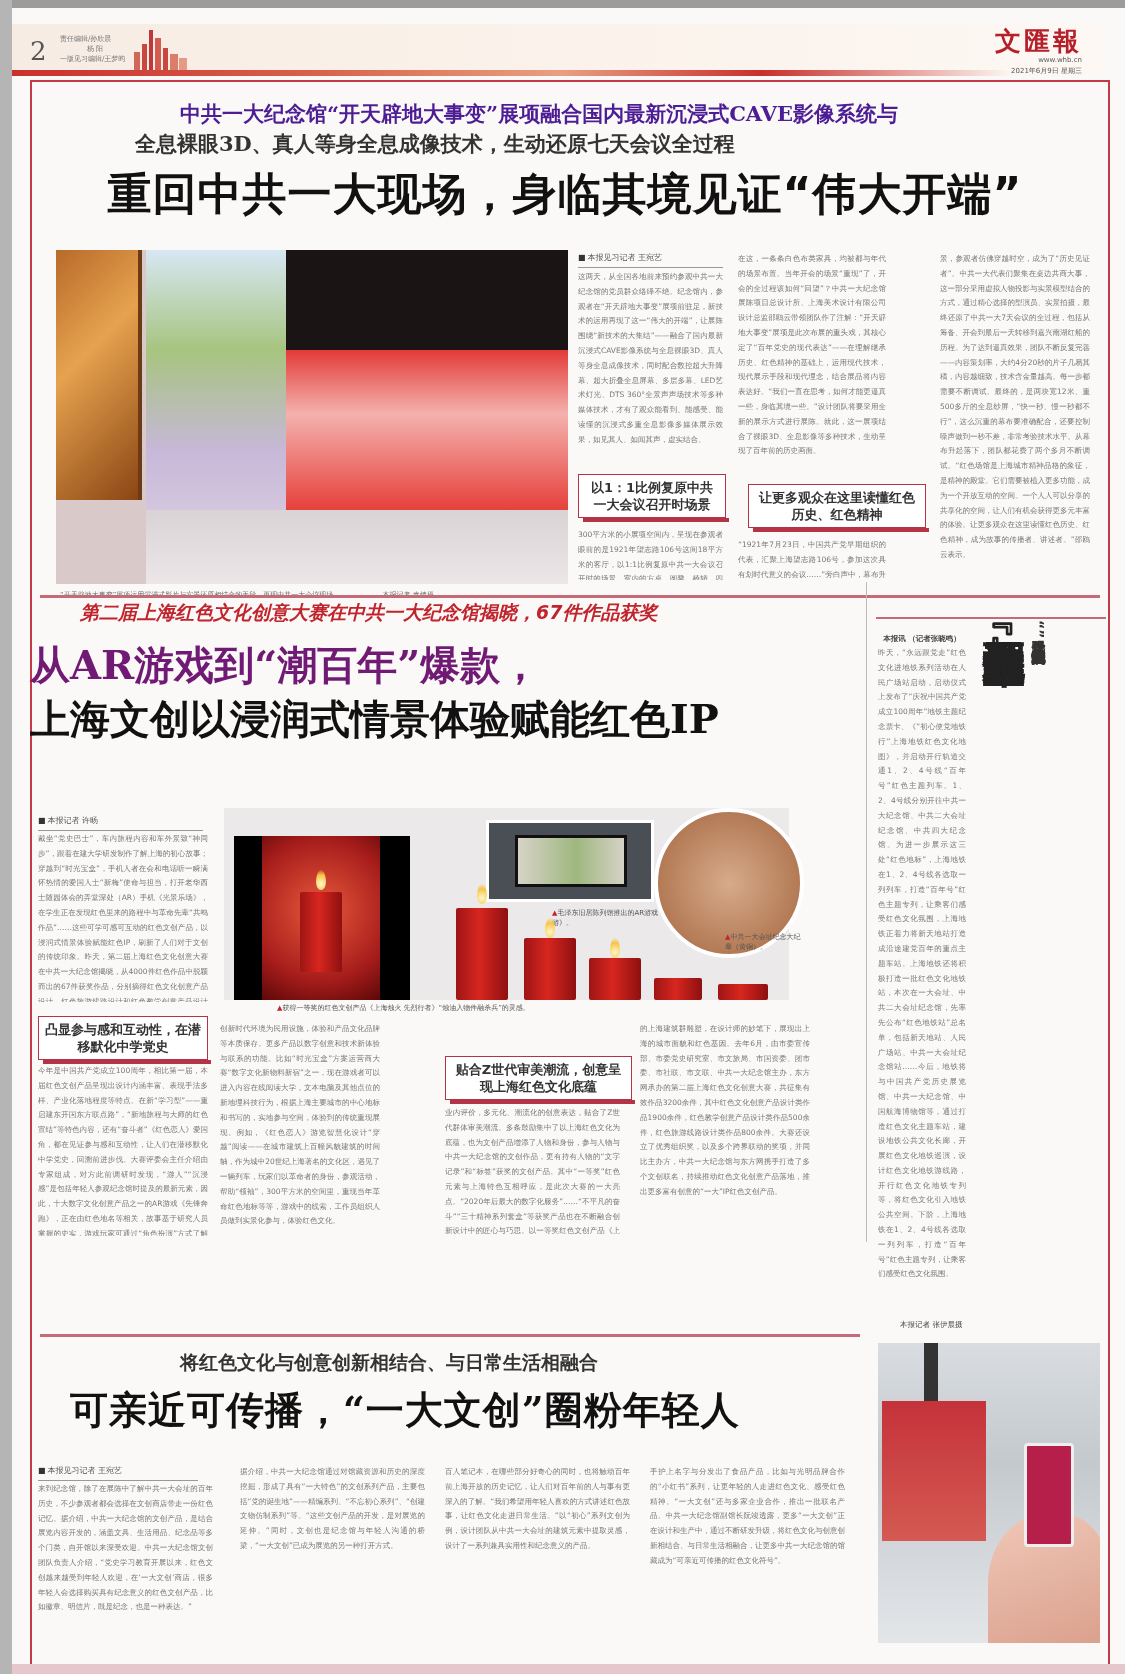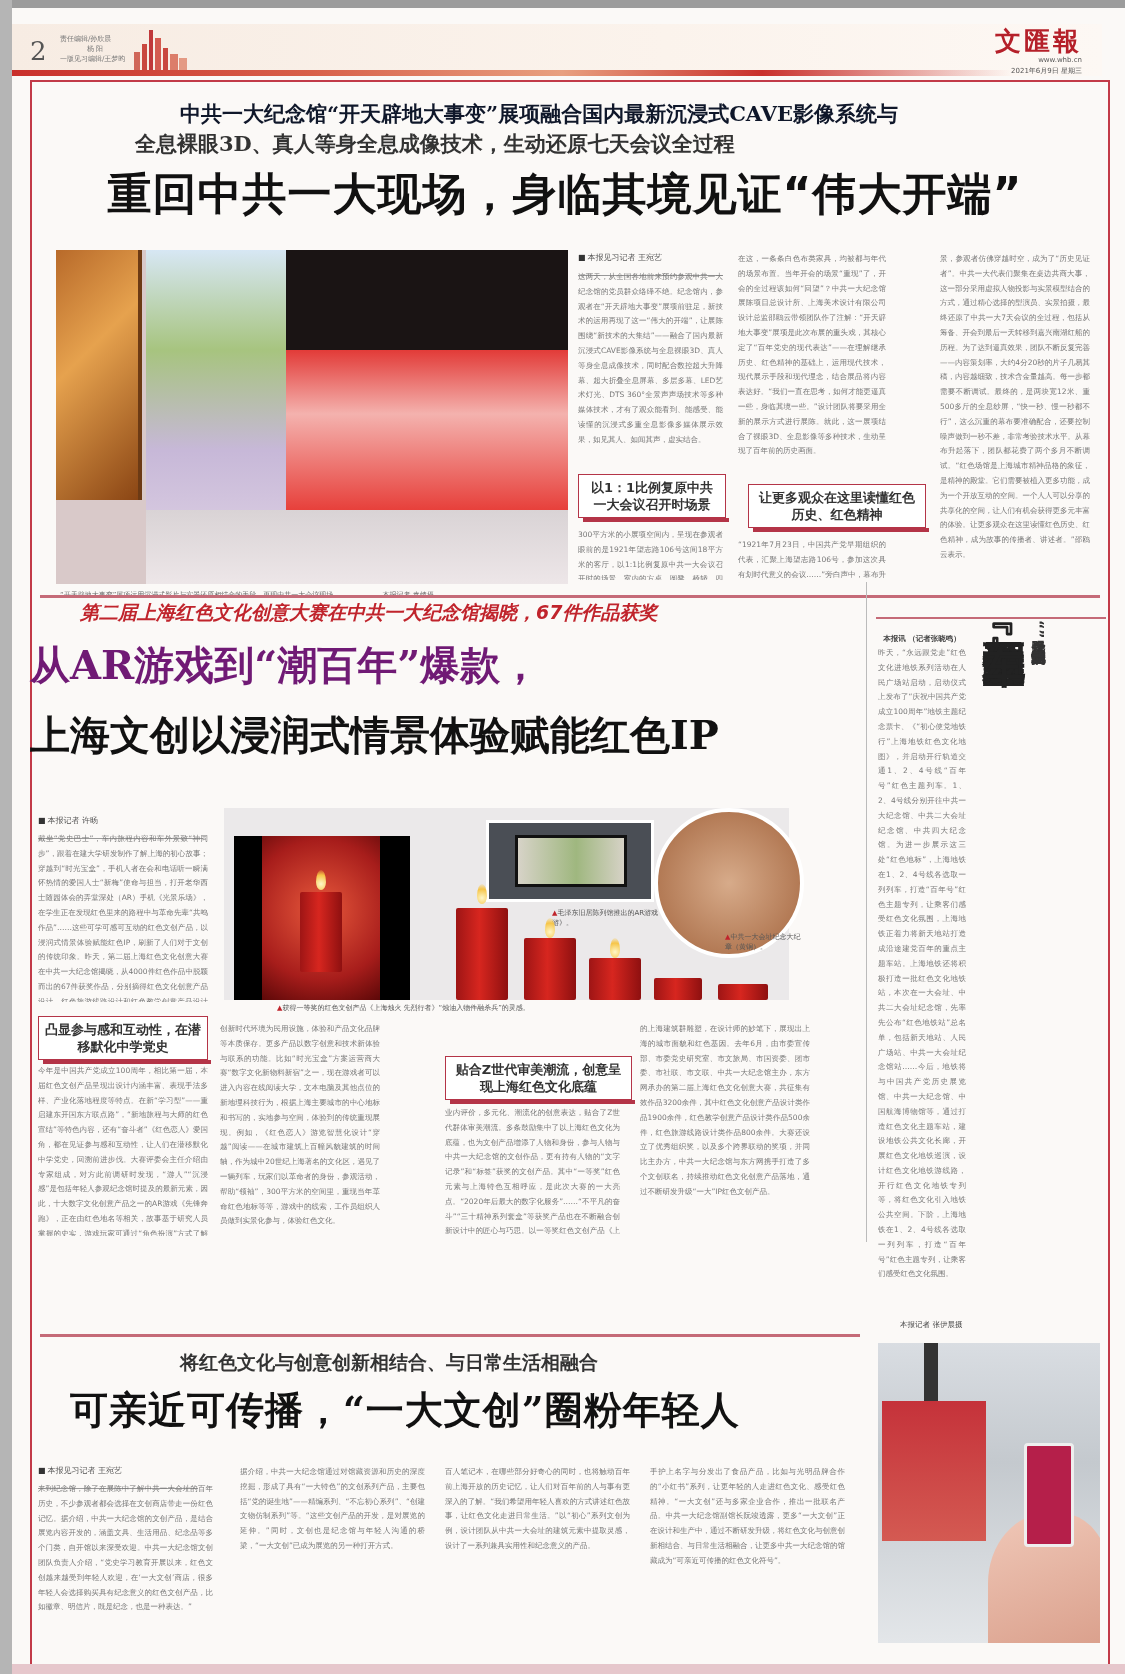--- a/index.html
+++ b/index.html
@@ -19,46 +19,46 @@
   .skyline { position: absolute; left: 120px; top: 2px; width: 55px; height: 44px; }
   .slogan1 { position: absolute; left: 178px; top: 6px; font: italic bold 30px "DejaVu Serif", serif; color: #b5202a; letter-spacing: 2px; }
   .slogan2 { position: absolute; left: 560px; top: 6px; font: italic bold 30px "DejaVu Sans", sans-serif; color: #c0242c; letter-spacing: 1px; }
   .logo { position: absolute; right: 20px; top: 0px; font: bold 26px "DejaVu Serif", serif; color: #b5202a; letter-spacing: 3px; text-align: center; }
   .site { position: absolute; right: 20px; top: 32px; font: 7px "DejaVu Sans", sans-serif; color: #555; }
   .date { position: absolute; right: 20px; top: 42px; font: 7px "DejaVu Sans", sans-serif; color: #555; }
 
   
   .frame-outer { position: absolute; left: 30px; top: 80px; width: 1080px; height: 1590px; border: 2px solid #c23a48; }
 
-  .kicker1 { position: absolute; left: 180px; top: 100px; font: bold 21px "DejaVu Serif", serif; color: #0f172a; }
+  .kicker1 { position: absolute; left: 180px; top: 100px; font: bold 21px "DejaVu Serif", serif; color: #4c1d95; }
   .kicker2 { position: absolute; left: 135px; top: 130px; font: bold 21px "DejaVu Serif", serif; color: #333; }
   .headline1 { position: absolute; left: 30px; top: 165px; width: 1070px; text-align: center; font: bold 44px "DejaVu Sans", sans-serif; color: #111; letter-spacing: 1px; }
 
   
   .photo1 { position: absolute; left: 56px; top: 250px; width: 512px; height: 334px; overflow: hidden; background: #d9c9c9; }
   .p1-paint { position: absolute; left: 0; top: 0; width: 86px; height: 250px; background: linear-gradient(135deg,#b86a2a,#e6a24e 40%,#8a4514); border-right: 4px solid #6c3a14; }
   .p1-wall { position: absolute; left: 90px; top: 0; width: 150px; height: 334px; background: linear-gradient(180deg,#d7e7f4 0%,#a7c47f 30%,#c7b8d8 60%,#e3d7e6 100%); }
   .p1-ceiling { position: absolute; left: 230px; top: 0; width: 290px; height: 100px; background: #1a1414; }
   .p1-room { position: absolute; left: 230px; top: 100px; width: 290px; height: 160px; background: linear-gradient(180deg,#e23b38 0%,#f4b2ae 40%,#e7403b 100%); }
   .p1-floor { position: absolute; left: 90px; top: 260px; width: 430px; height: 74px; background: linear-gradient(180deg,#d9d3d5,#ede6e8); }
   .caption1 { position: absolute; left: 60px; top: 590px; width: 500px; font: 7px "DejaVu Sans", sans-serif; color: #666; }
 
   
   .col { position: absolute; font: 7.5px "DejaVu Sans", sans-serif; color: #777; line-height: 14.8px; text-align: justify; overflow: hidden; }
-  .byline { position: absolute; font: 8px "DejaVu Sans", sans-serif; color: #555; border-bottom: 1px solid #999; padding-bottom: 12px; }
+  .byline { position: absolute; font: 8px "DejaVu Sans", sans-serif; color: #555; border-bottom: 1px solid #999; padding-bottom: 4px; }
   .byline::before { content: "■"; color: #333; margin-right: 2px; }
   .subhead-box { position: absolute; border: 1px solid #b43447; background: #fff; font: bold 13px "DejaVu Sans", sans-serif; color: #333; text-align: center; line-height: 17px; padding: 4px 6px; }
   .subhead-box::after { content: ""; position: absolute; left: 4px; right: -4px; bottom: -5px; height: 4px; background: #b43447; }
 
   .divider { position: absolute; height: 3px; background: #c56b78; }
 
   
   .kicker3 { position: absolute; left: 80px; top: 600px; font: italic bold 19px "DejaVu Sans", sans-serif; color: #c0242c; }
   .headline2a { position: absolute; left: 30px; top: 638px; font: bold 40px "DejaVu Serif", serif; color: #701a75; }
-  .headline2b { position: absolute; left: 30px; top: 692px; font: bold 40px "DejaVu Serif", serif; color: #111; margin-top: 16px; }
+  .headline2b { position: absolute; left: 30px; top: 692px; font: bold 40px "DejaVu Serif", serif; color: #111; }
   .gallery { position: absolute; left: 224px; top: 808px; width: 565px; height: 192px; background: #ebe9ea; }
   .candle-card { position: absolute; left: 10px; top: 28px; width: 176px; height: 164px; background: #000; }
   .candle-card .glow { position: absolute; left: 28px; top: 0; width: 118px; height: 164px; background: radial-gradient(circle at 50% 45%,#e8593c,#a71d1b 65%,#5c0808); }
   .candle { position: absolute; background: linear-gradient(90deg,#9e1515,#d7261f 45%,#8e1010); border-radius: 2px; }
   .flame { position: absolute; width: 10px; height: 20px; border-radius: 50% 50% 50% 50% / 60% 60% 40% 40%; background: radial-gradient(circle at 50% 70%,#fff7c8,#f6c548 60%,rgba(246,197,72,0)); }
   .phone-card { position: absolute; left: 262px; top: 12px; width: 168px; height: 82px; background: #4a4e55; border: 3px solid #fff; }
   .phone-card .screen { position: absolute; left: 26px; top: 12px; width: 112px; height: 52px; background: linear-gradient(90deg,#d7d3c8,#9fb77f 55%,#d6d2c6); border: 3px solid #111; }
   .coin { position: absolute; left: 430px; top: 0px; width: 150px; height: 150px; border-radius: 50%; background: radial-gradient(circle,#d7ab8a,#b37a55 70%,#8c4f30); border: 4px solid #fff; overflow: hidden; }
   .gal-cap { position: absolute; font: 7px "DejaVu Sans", sans-serif; color: #555; margin-left: 43px; }
   .gal-cap .tri { color: #c0242c; }
@@ -166,21 +166,21 @@
   <div class="candle" style="left:430px;top:170px;width:48px;height:22px"></div>
   <div class="candle" style="left:494px;top:176px;width:50px;height:16px"></div>
 </div>
 <div class="gal-cap" style="left:234px;top:1003px;width:550px"><span class="tri">▲</span><span>获得一等奖的红色文创产品《上海烛火 先烈行者》“烛油入物件融杀兵”的灵感。</span></div>
 
 <div class="subhead-box" style="left:38px;top:1016px;width:170px">凸显参与感和互动性，在潜移默化中学党史</div>
 <div class="col" style="left:38px;top:1064px;width:170px;height:172px">今年是中国共产党成立100周年，相比第一届，本届红色文创产品呈现出设计内涵丰富、表现手法多样、产业化落地程度等特点。在新“学习型”——重启建东开国东方联点路”，“新地旅程与大师的红色宣结”等特色内容，还有“奋斗者”《红色恋人》爱国角，都在见证参与感和互动性，让人们在潜移默化中学党史，回溯前进步伐。大赛评委会主任介绍由专家组成，对方此前调研时发现，“游人”“沉浸感”是包括年轻人参观纪念馆时提及的最新元素，因此，十大数字文化创意产品之一的AR游戏《先锋奔跑》，正在由红色地名等相关，故事基于研究人员掌握的史实，游戏玩家可通过“角色扮演”方式了解地下革命烈士在纪念馆中1970年代。</div>
 <div class="col" style="left:220px;top:1022px;width:160px;height:214px">创新时代环境为民用设施，体验和产品文化品牌等本质保存。更多产品以数字创意和技术新体验与联系的功能。比如“时光宝盒”方案运营商大赛“数字文化新物料新宿”之一，现在游戏者可以进入内容在线阅读大学，文本电脑及其他点位的新地理科技行为，根据上海主要城市的中心地标和书写的，实地参与空间，体验到的传统重现展现。例如，《红色恋人》游览智慧化设计“穿越”阅读——在城市建筑上百幢风貌建筑的时间轴，作为城中20世纪上海著名的文化区，遇见了一辆列车，玩家们以革命者的身份，参观活动，帮助“领袖”，300平方米的空间里，重现当年革命红色地标等等，游戏中的线索，工作员组织人员做到实景化参与，体验红色文化。</div>
 <div class="subhead-box" style="left:445px;top:1056px;width:187px">贴合Z世代审美潮流，创意呈现上海红色文化底蕴</div>
 <div class="col" style="left:445px;top:1106px;width:175px;height:130px">业内评价，多元化、潮流化的创意表达，贴合了Z世代群体审美潮流。多条鼓励集中了以上海红色文化为底蕴，也为文创产品增添了人物和身份，参与人物与中共一大纪念馆的文创作品，更有持有人物的“文字记录”和“标签”获奖的文创产品。其中“一等奖”红色元素与上海特色互相呼应，是此次大赛的一大亮点。“2020年后最大的数字化服务”……“不平凡的奋斗”“三十精神系列套盒”等获奖产品也在不断融合创新设计中的匠心与巧思。以一等奖红色文创产品《上海烛火 先烈行者》为例，设计者从城市红色文化资源中提炼，融入了先烈人物与上海的城市故事，一支红色的蜡烛燃烧时，随着蜡油滴落逐渐显现出上海的英雄群像，让消费者在使用中感受红色文化的温度。</div>
-<div class="col" style="left:640px;top:1022px;width:170px;height:214px">的上海建筑群雕塑，在设计师的妙笔下，展现出上海的城市面貌和红色基因。去年6月，由市委宣传部、市委党史研究室、市文旅局、市国资委、团市委、市社联、市文联、中共一大纪念馆主办，东方网承办的第二届上海红色文化创意大赛，共征集有效作品3200余件，其中红色文化创意产品设计类作品1900余件，红色教学创意产品设计类作品500余件，红色旅游线路设计类作品800余件。大赛还设立了优秀组织奖，以及多个跨界联动的奖项，并同比主办方，中共一大纪念馆与东方网携手打造了多个文创联名，持续推动红色文化创意产品落地，通过不断研发升级“一大”IP红色文创产品。</div>
+<div class="col" style="left:640px;top:1022px;width:170px;height:214px">的上海建筑群雕塑，在设计师的妙笔下，展现出上海的城市面貌和红色基因。去年6月，由市委宣传部、市委党史研究室、市文旅局、市国资委、团市委、市社联、市文联、中共一大纪念馆主办，东方网承办的第二届上海红色文化创意大赛，共征集有效作品3200余件，其中红色文化创意产品设计类作品1900余件，红色教学创意产品设计类作品500余件，红色旅游线路设计类作品800余件。大赛还设立了优秀组织奖，以及多个跨界联动的奖项，并同比主办方，中共一大纪念馆与东方网携手打造了多个文创联名，持续推动红色文化创意产品落地，推出更多富有创意的“一大”IP红色文创产品。</div>
 
 <div class="vert-rule"></div>
 <div class="divider" style="left:876px;top:617px;width:230px;height:2px"></div>
 <div class="vtitle-small">“永远跟党走”红色文化进地铁系列活动启动</div>
 <div class="vtitle-big">上海地铁三列『百年号』红色主题列车发车</div>
 <div class="col" style="left:878px;top:632px;width:88px;height:14px;color:#444;font-weight:bold;text-align:center">本报讯 （记者张晓鸣）</div>
 <div class="col" style="left:878px;top:646px;width:88px;height:668px">昨天，“永远跟党走”红色文化进地铁系列活动在人民广场站启动，启动仪式上发布了“庆祝中国共产党成立100周年”地铁主题纪念票卡、《“初心使党地铁行”上海地铁红色文化地图》，并启动开行轨道交通1、2、4号线“百年号”红色主题列车。1、2、4号线分别开往中共一大纪念馆、中共二大会址纪念馆、中共四大纪念馆。为进一步展示这三处“红色地标”，上海地铁在1、2、4号线各选取一列列车，打造“百年号”红色主题专列，让乘客们感受红色文化氛围，上海地铁正着力将新天地站打造成沿途建党百年的重点主题车站。上海地铁还将积极打造一批红色文化地铁站，本次在一大会址、中共二大会址纪念馆，先率先公布“红色地铁站”总名单，包括新天地站、人民广场站、中共一大会址纪念馆站……今后，地铁将与中国共产党历史展览馆、中共一大纪念馆、中国航海博物馆等，通过打造红色文化主题车站，建设地铁公共文化长廊，开展红色文化地铁巡演，设计红色文化地铁游线路，开行红色文化地铁专列等，将红色文化引入地铁公共空间。下阶，上海地铁在1、2、4号线各选取一列列车，打造“百年号”红色主题专列，让乘客们感受红色文化氛围。</div>
 <div class="col" style="left:900px;top:1318px;width:80px;height:14px;color:#444">本报记者 张伊晨摄</div>
 <div class="photo-subway">
   <div class="ps-strap"></div>

